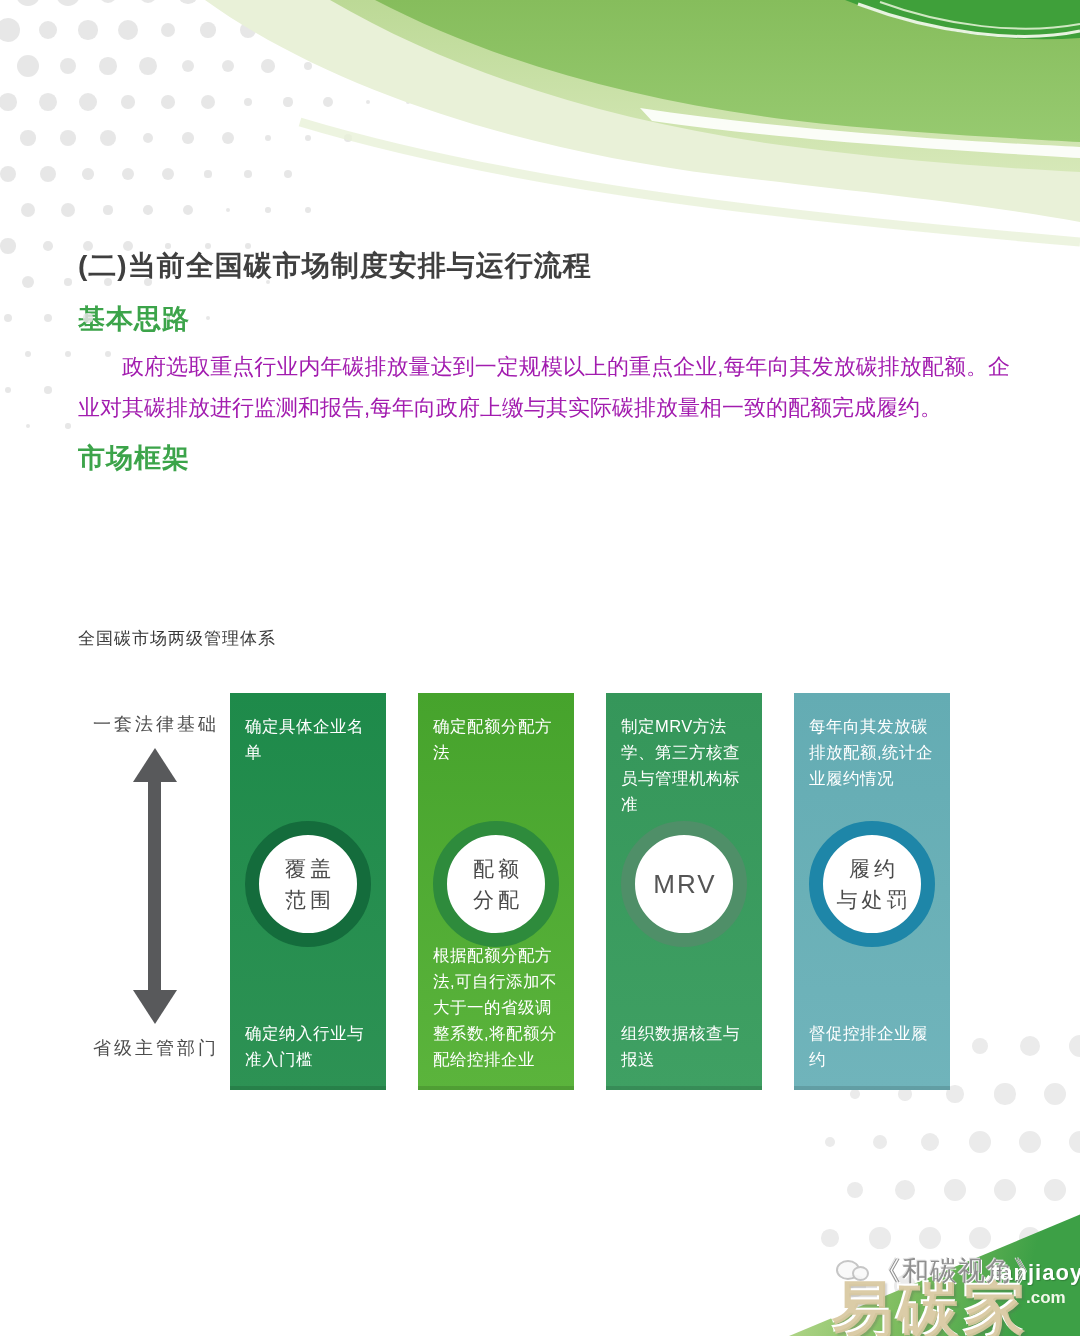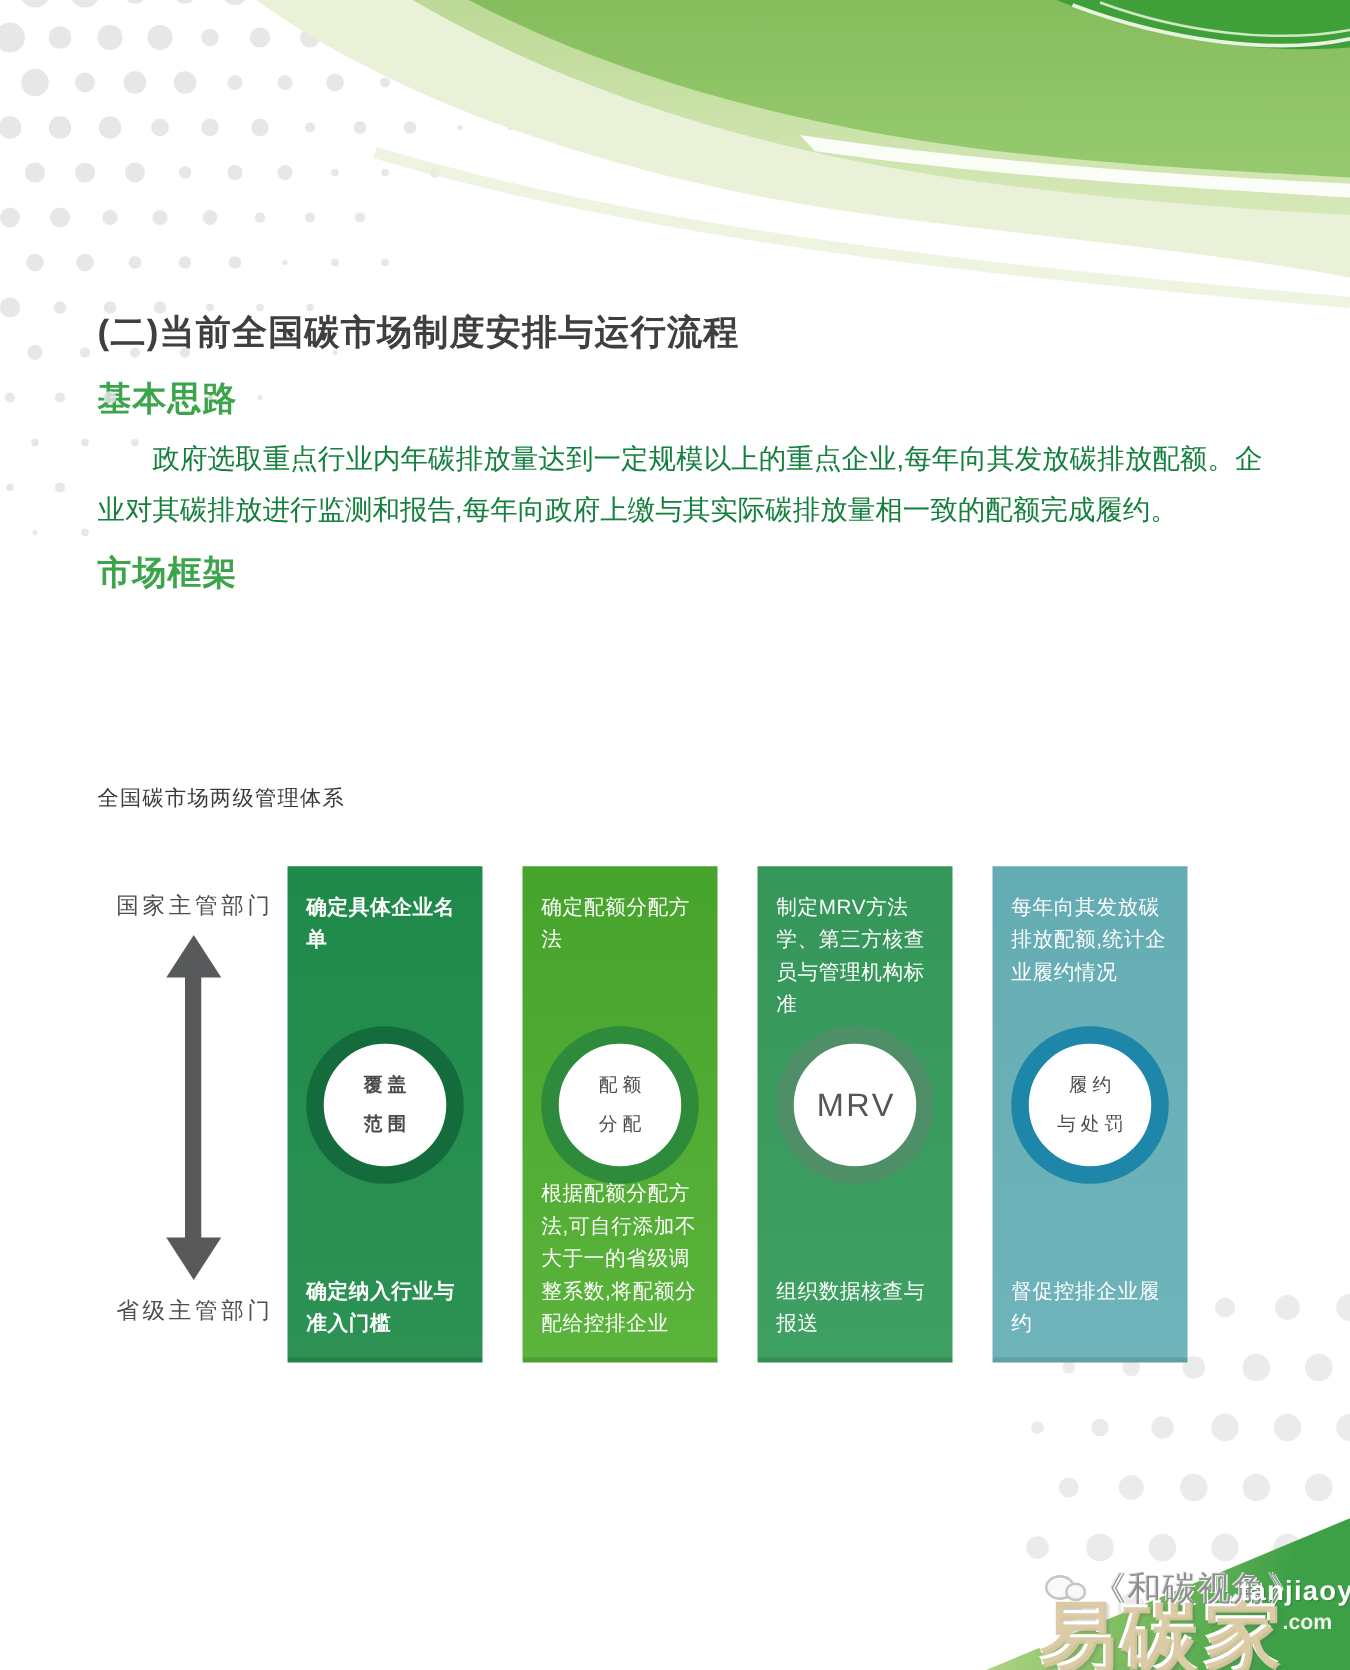--- a/index.html
+++ b/index.html
@@ -18,21 +18,21 @@
     font-size:28px;font-weight:bold;color:#3f3f3f;letter-spacing:1px;
   }
   .section-heading{
     position:absolute;left:78px;width:300px;
     font-size:27px;font-weight:bold;letter-spacing:1px;
   }
   #heading-1{top:301px;font-family:Liberation Serif, serif;}
   #heading-2{top:440px;}
   .section-body{
     position:absolute;left:78px;width:932px;
-    font-size:22px;line-height:41px;color:#15803d;text-indent:2em;text-align:justify;
+    font-size:22px;line-height:41px;color:#a21caf;text-indent:2em;text-align:justify;
   }
   #body-1{top:346px;}
   #body-2{top:473px;}
   
   .diagram-title{
     position:absolute;left:78px;top:627px;font-size:17px;color:#3a3a3a;letter-spacing:1px;
   }
   .axis-label{
     position:absolute;left:58px;width:196px;text-align:center;
     font-size:18px;color:#4d4d4d;letter-spacing:3px;z-index:3;
@@ -52,21 +52,21 @@
     font-size:16.5px;line-height:26px;letter-spacing:0.5px;text-align:left;
   }
   .panel-top-text{top:20px;}
   .panel-bottom-text{bottom:18px;}
   .circle{
     position:absolute;left:50%;top:128px;transform:translateX(-50%);
     width:98px;height:98px;border-radius:50%;border:14px solid #000;background:#ffffff;
     display:flex;align-items:center;justify-content:center;
   }
   .circle-text{
-    text-align:center;color:#4a4a4a;font-size:15px;line-height:31px;letter-spacing:4px;
+    text-align:center;color:#4a4a4a;font-size:21px;line-height:31px;letter-spacing:4px;
     padding-left:4px;
   }
   #panel-3 .circle-text{font-size:26px;letter-spacing:2px;padding-left:2px;color:#555;}
   
   #corner-triangle{
     position:absolute;left:780px;top:1198px;width:300px;height:138px;z-index:4;
     background:linear-gradient(105deg,#c4de97 0%,#7cbc5e 45%,#3da046 80%);
     clip-path:polygon(3% 100%,100% 12%,100% 100%);
   }
   #brand-row{position:absolute;left:836px;top:1253px;z-index:6;display:flex;align-items:center;}
@@ -257,30 +257,30 @@
 
   <div class="article-title">(二)当前全国碳市场制度安排与运行流程</div>
 
   <div class="section-heading" id="heading-1" style="color: rgb(60, 164, 74);">基本思路</div>
   <div class="section-body" id="body-1">政府选取重点行业内年碳排放量达到一定规模以上的重点企业,每年向其发放碳排放配额。企业对其碳排放进行监测和报告,每年向政府上缴与其实际碳排放量相一致的配额完成履约。</div>
 
   <div class="section-heading" id="heading-2" style="color: rgb(60, 164, 74);">市场框架</div>
 
   <div class="diagram-title">全国碳市场两级管理体系</div>
 
-  <div class="axis-label" id="axis-top">国家主管部门</div>
+  <div class="axis-label" id="axis-top">一套法律基础</div>
   <div class="axis-label" id="axis-bottom">省级主管部门</div>
 
   <div id="axis-arrow">
     <div class="arrow-head" style="left:133px;top:748px;border-bottom:34px solid #58595b;"></div>
     <div class="arrow-shaft" style="left:148px;top:780px;height:212px;background:#58595b;"></div>
     <div class="arrow-head" style="left:133px;top:990px;border-top:34px solid #58595b;"></div>
   </div>
 
-  <div class="panel" id="panel-1" style="left: 230px; background: linear-gradient(rgb(30, 138, 74), rgb(45, 146, 84)); font-weight: bold;">
+  <div class="panel" id="panel-1" style="left: 230px; background: linear-gradient(rgb(30, 138, 74), rgb(45, 146, 84));">
     <div class="panel-top-text">确定具体企业名单</div>
     <div class="circle" style="border-color: rgb(20, 108, 60);">
       <div class="circle-text">
         <span>覆盖</span><br>
         <span>范围</span>
       </div>
     </div>
     <div class="panel-bottom-text">确定纳入行业与准入门槛</div>
   </div>
 

